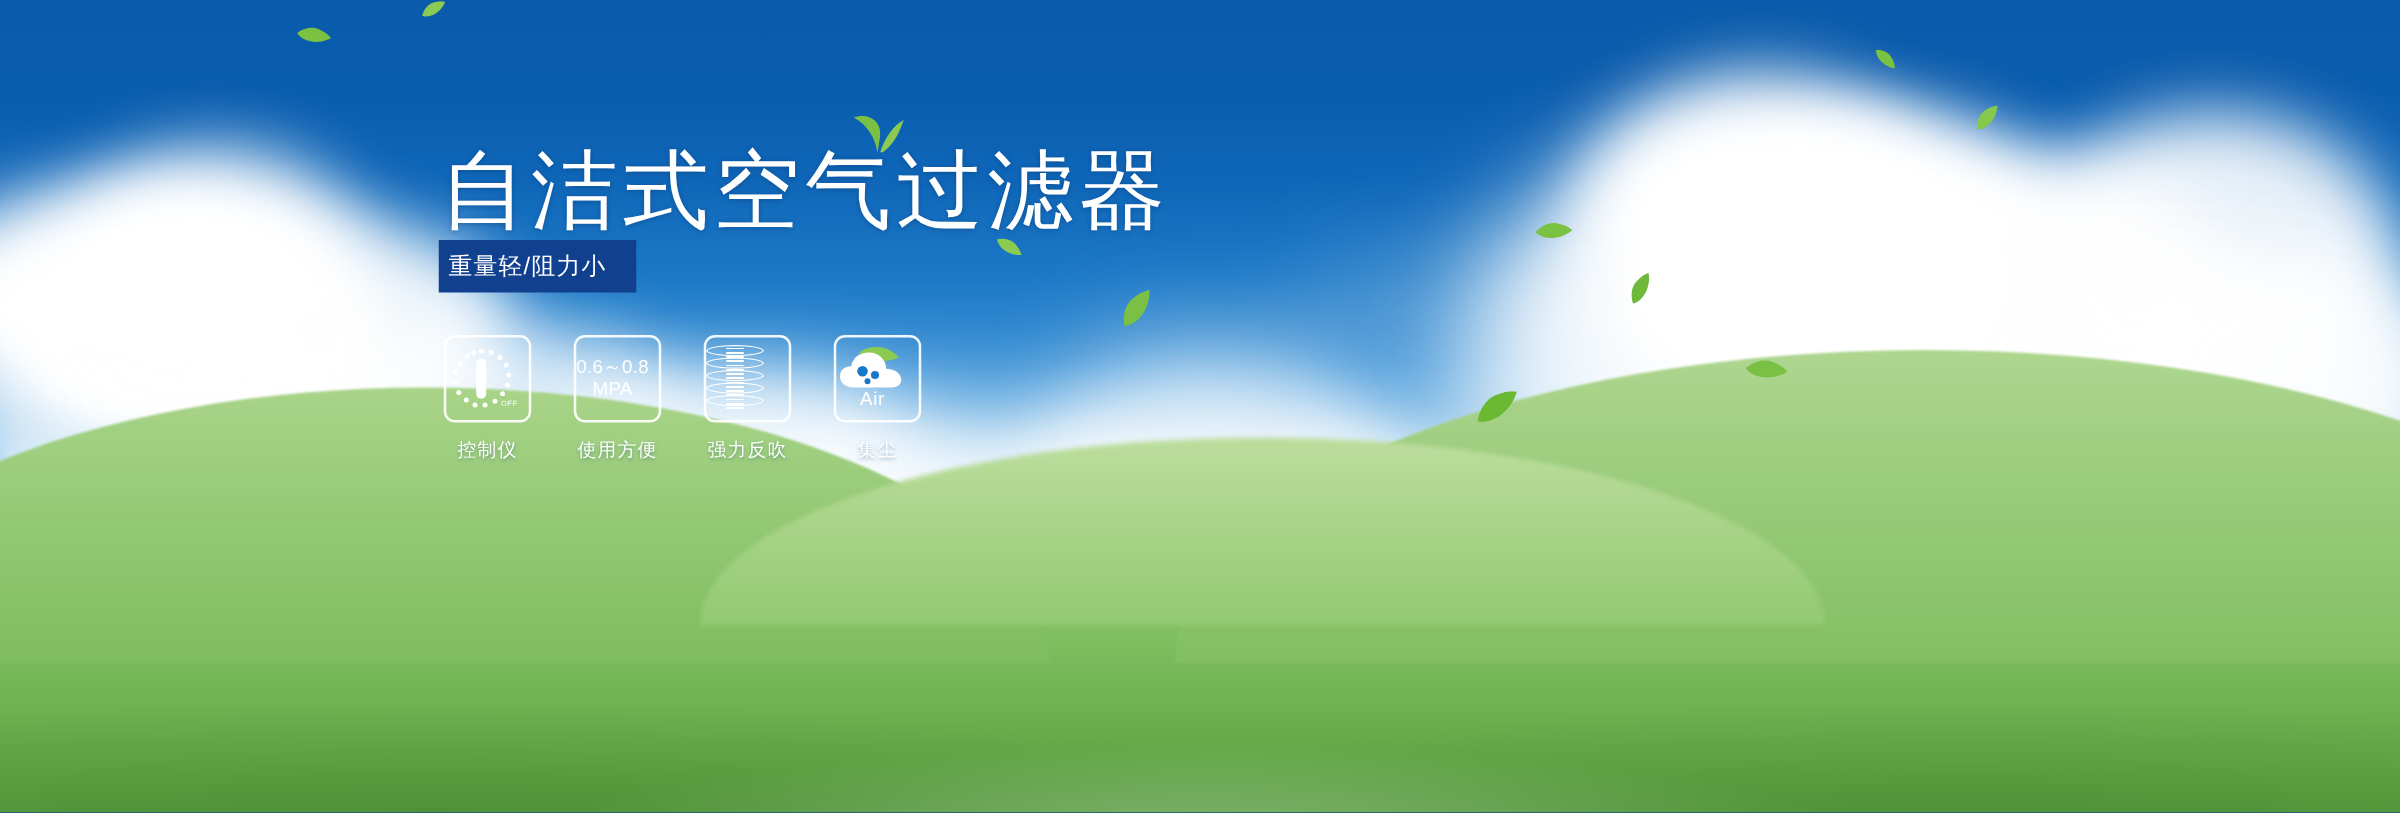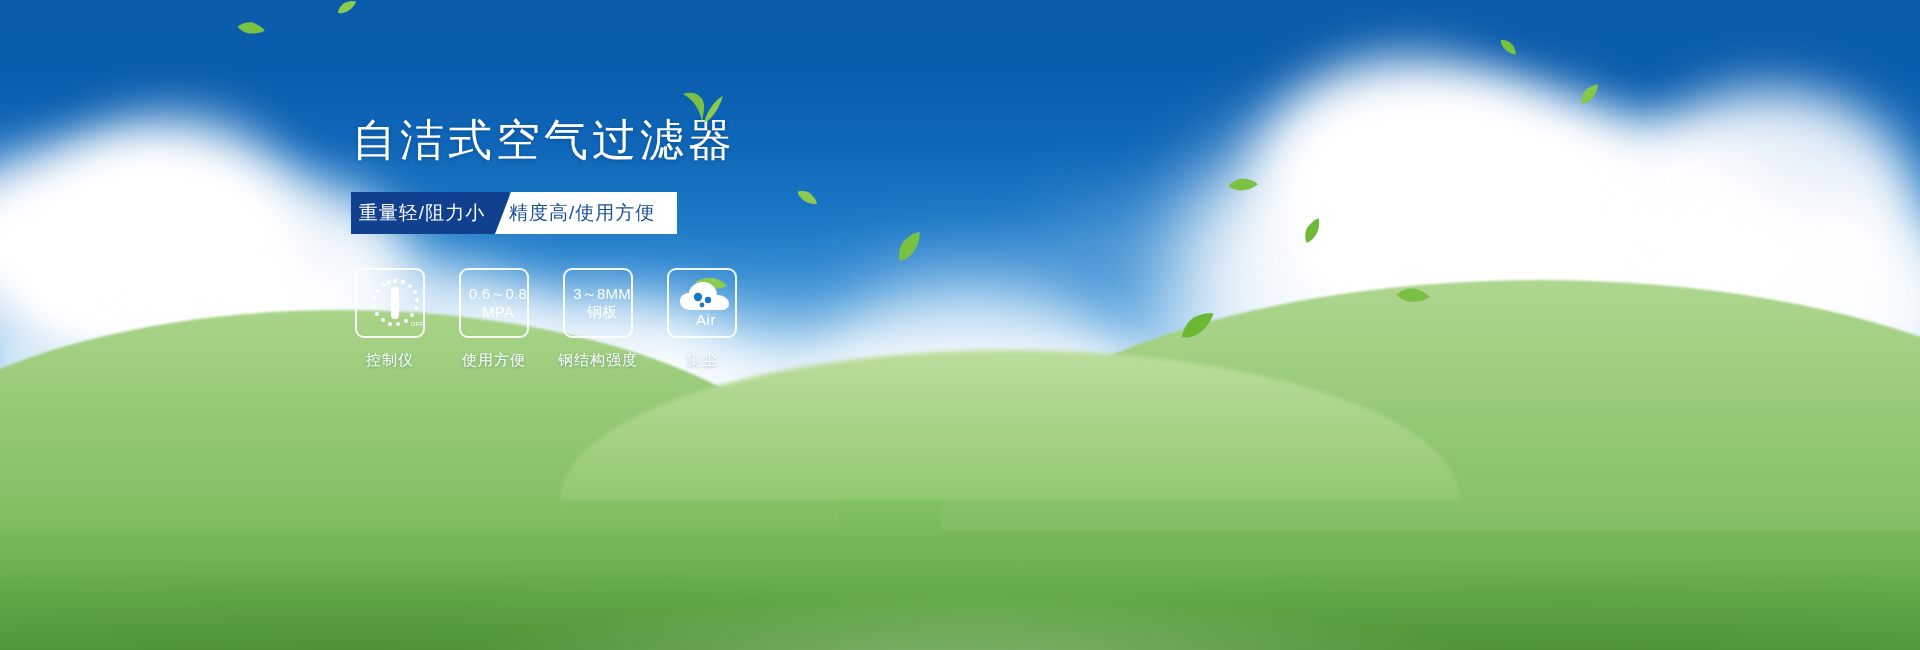--- a/index.html
+++ b/index.html
@@ -60,21 +60,21 @@
 
   
   .leaf{ position:absolute; pointer-events:none; }
   .leaf svg{ display:block; }
 
   
   .content{ position:absolute; left:0; top:0; width:1920px; height:650px; }
 
   .headline{
     position:absolute; left:352px; top:118px;
-    font-size:44px; letter-spacing:4px; color:#ffffff; font-weight:400;
+    font-size:69px; letter-spacing:4px; color:#ffffff; font-weight:400;
     white-space:nowrap; line-height:1;
     text-shadow:0 1px 4px rgba(3,40,85,.35);
   }
   .headline-leaf{ position:absolute; left:682px; top:88px; }
 
   .tags{ position:absolute; left:351px; top:192px; display:flex; height:42px; }
   .tag{
     display:flex; align-items:center; justify-content:center;
     font-size:19px; letter-spacing:1px; height:42px; white-space:nowrap;
   }
@@ -85,21 +85,21 @@
     background:#ffffff; color:#1b4f95; padding:0 22px 0 14px; min-width:158px;
     margin-left:-14px;
     clip-path:polygon(16px 0, 100% 0, 100% 100%, 0 100%);
   }
 
   
   .features{ position:absolute; left:352px; top:268px; display:flex; gap:28px; }
   .feature{ width:76px; display:flex; flex-direction:column; align-items:center; }
   .fbox{
     width:70px; height:70px; border:2px solid rgba(255,255,255,.92);
-    border-radius:9px; display:flex; align-items:center; justify-content:flex-end;
+    border-radius:9px; display:flex; align-items:center; justify-content:flex-start;
     color:#ffffff; text-align:center; line-height:1.2; position:relative;
   }
   .fbox .txt{ font-size:15px; letter-spacing:.2px; }
   .fbox .txt small{ display:block; font-size:15px; }
   .fcap{
     margin-top:13px; color:#ffffff; font-size:15px; letter-spacing:1px;
     white-space:nowrap; text-shadow:0 1px 3px rgba(10,60,110,.35);
   }
 
   
@@ -233,21 +233,20 @@
     <div class="headline">自洁式空气过滤器</div>
     <div class="headline-leaf">
       <svg width="42" height="34" viewBox="0 0 42 34">
         <path d="M20 34 C18 22 12 12 1 6 C12 2 24 8 22 22Z" fill="#79c045"></path>
         <path d="M22 34 C26 22 33 12 41 8 C36 22 32 28 24 34Z" fill="#8ccb52"></path>
       </svg>
     </div>
 
     <div class="tags">
       <div class="tag primary">重量轻/阻力小</div>
-      <div class="tag secondary">精度高/使用方便</div>
     </div>
 
     <div class="features">
 
       <div class="feature">
         <div class="fbox">
           <div class="dial">
             <svg width="56" height="56" viewBox="0 0 56 56">
               <g fill="#ffffff">
                 <circle cx="28" cy="6" r="2"></circle>
@@ -280,30 +279,34 @@
       <div class="feature">
         <div class="fbox">
           <div class="txt">
             <span>0.6～0.8</span>
             <small>MPA</small>
           </div>
         </div>
         <div class="fcap">使用方便</div>
       </div>
 
-
       <div class="feature">
         <div class="fbox">
-          <div class="txt">
-            <span>3～8MM</span>
-            <small>钢板</small>
+          <div class="coil">
+            <div class="stem"></div>
+            <div class="ring" style="top:0px;"></div>
+            <div class="ring" style="top:10px;"></div>
+            <div class="ring" style="top:20px;"></div>
+            <div class="ring" style="top:30px;"></div>
+            <div class="ring" style="top:40px;"></div>
           </div>
         </div>
-        <div class="fcap">钢结构强度</div>
+        <div class="fcap">强力反吹</div>
       </div>
+
 
       <div class="feature">
         <div class="fbox">
           <div class="air">
             <svg width="58" height="40" viewBox="0 0 58 40">
               <path d="M18 6 C30 -2 44 2 50 10 C44 13 34 14 26 11Z" fill="#8ccb52"></path>
               <path d="M14 34 C7 34 3 30 3 25 C3 20 7 17 12 17 C13 10 19 6 26 6 C34 6 40 12 40 19
                        C47 19 52 23 52 28 C52 32 48 34 44 34Z" fill="#ffffff"></path>
               <circle cx="21" cy="21" r="4.2" fill="#1878c8"></circle>
               <circle cx="31" cy="24" r="3.2" fill="#1878c8"></circle>

